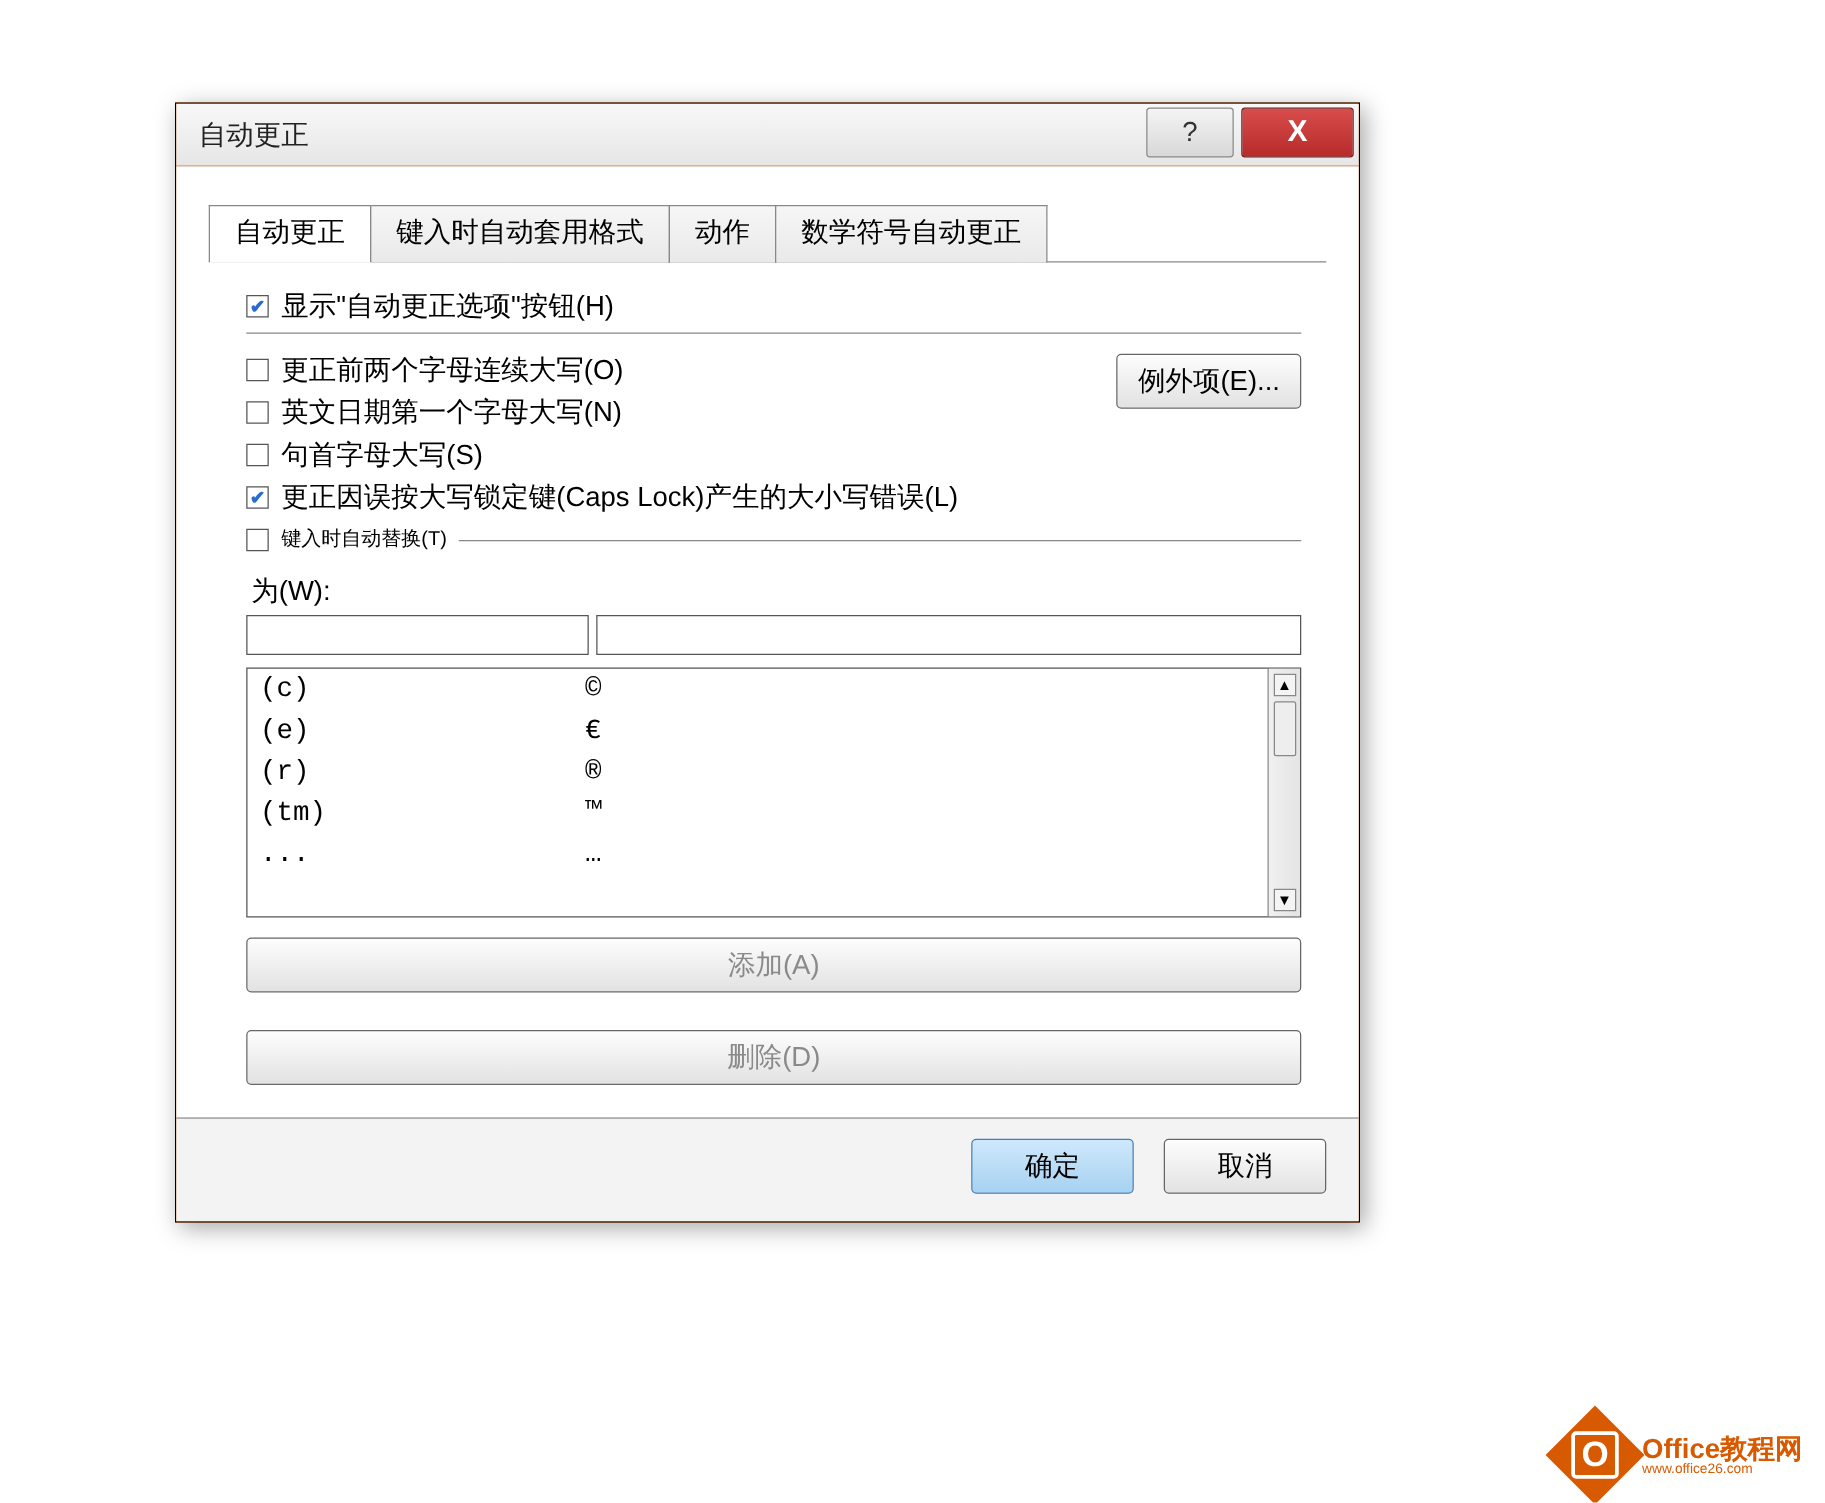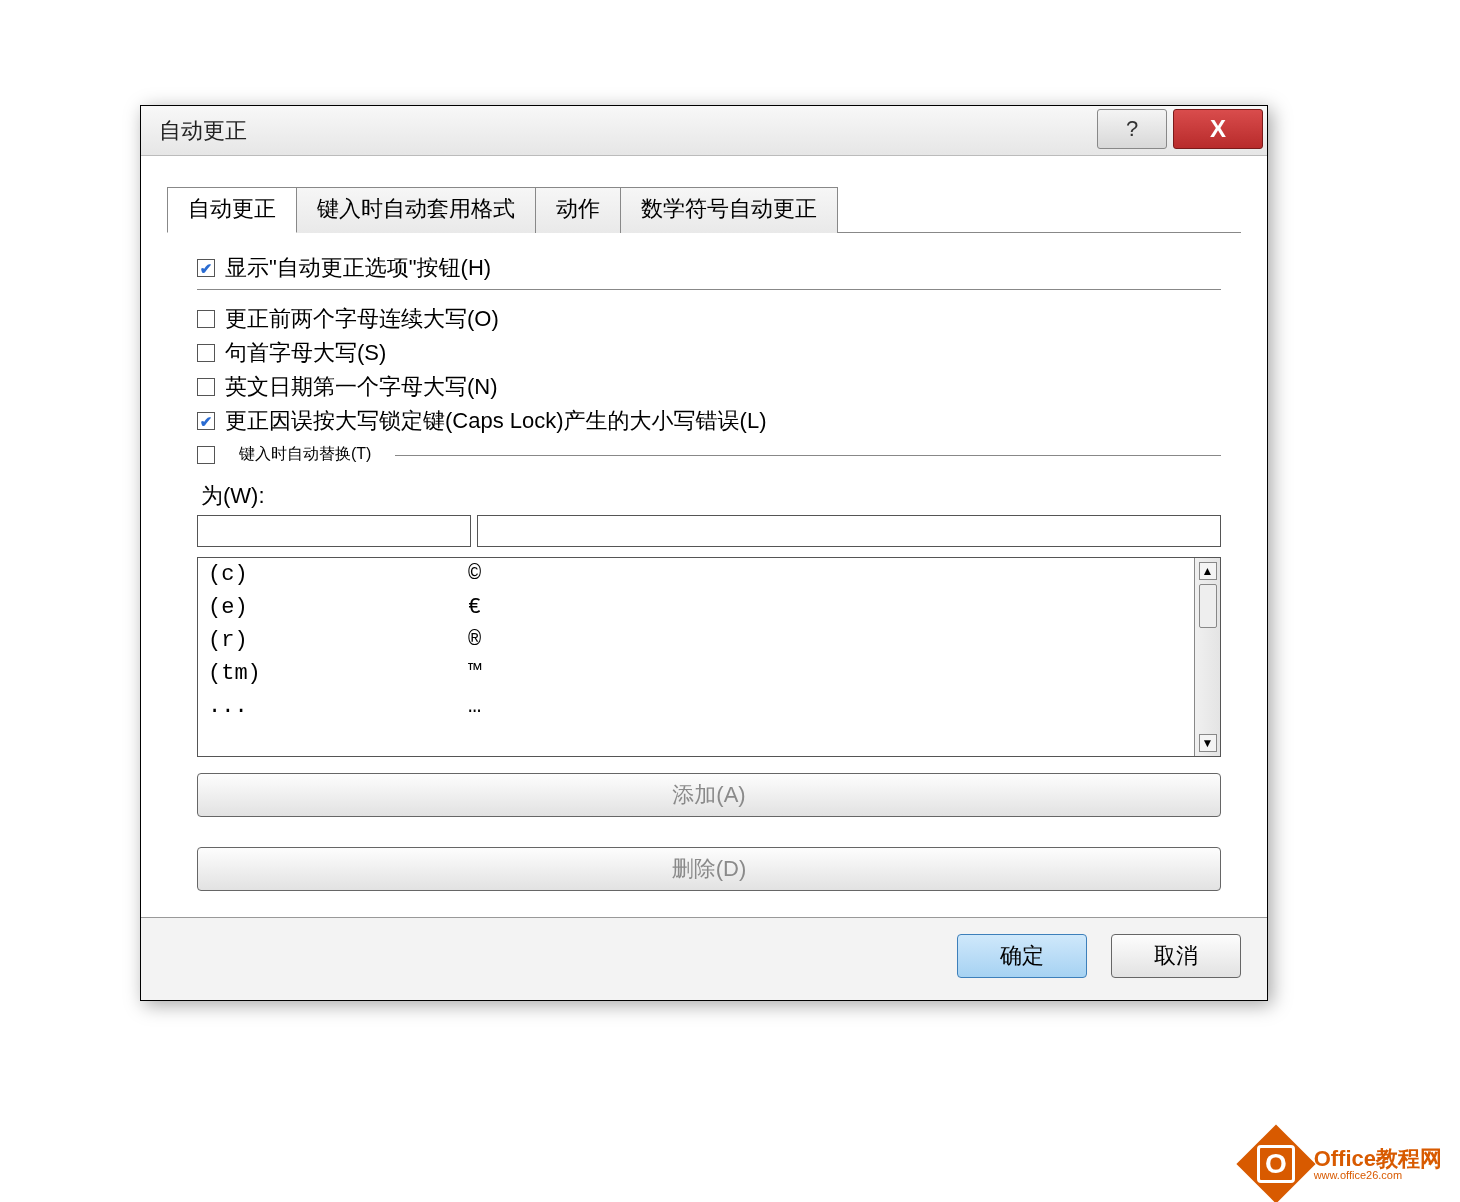--- a/index.html
+++ b/index.html
@@ -7,25 +7,24 @@
       font-family: "Microsoft YaHei", SimSun, Arial, sans-serif;
       background: #fff;
       width: 1460px;
       height: 1202px;
       position: relative;
     }
     .dialog {
       position: absolute;
       left: 140px;
       top: 82px;
-      width: 1128px;
+      width: 948px;
       background: #f97316;
       border: 1px solid #000;
       box-shadow: 4px 4px 18px rgba(0,0,0,0.35);
-      margin-top: 23px;
     }
     .titlebar {
       height: 50px;
       background: linear-gradient(#f8f8f8, #e6e6e6);
       border-bottom: 1px solid #bbb;
       display: flex;
       align-items: center;
       padding-left: 18px;
       position: relative;
     }
@@ -114,21 +113,21 @@
       cursor: pointer;
       min-width: 130px;
       text-align: center;
     }
     .btn.disabled { color: #8a8a8a; }
     .btn.primary {
       background: linear-gradient(#cfe8fb,#a6d2f2);
       border-color: #3d7fba;
     }
     .groupline {
-      display:flex; align-items:center; gap:24px;
+      display:flex; align-items:center; gap:10px;
       margin-top: 4px;
     }
     .groupline .rule {
       flex:1; border-top:1px solid #888; height:0; margin-top:2px;
     }
     .field-labels {
       display:flex; gap: 0;
       margin-top: 16px; font-size: 22px;
     }
     .field-labels .col1 { width: 280px; padding-left: 4px;}
@@ -235,30 +234,33 @@
       <div class="hr"></div>
 
       <div class="toprow">
         <div style="flex:1">
           <div class="chk-row">
             <span class="chk"></span>
             <span>更正前两个字母连续大写(O)</span>
           </div>
           <div class="chk-row">
             <span class="chk"></span>
-            <span>句首字母大写(S)</span>
+            <span>英文日期第一个字母大写(N)</span>
           </div>
           <div class="chk-row">
             <span class="chk"></span>
-            <span>英文日期第一个字母大写(N)</span>
+            <span>句首字母大写(S)</span>
           </div>
           <div class="chk-row">
             <span class="chk checked">✔</span>
             <span>更正因误按大写锁定键(Caps Lock)产生的大小写错误(L)</span>
           </div>
+        </div>
+        <div style="padding-top:6px">
+          <div class="btn">例外项(E)...</div>
         </div>
       </div>
 
       <div class="groupline">
         <span class="chk"></span>
         <span>键入时自动替换(T)</span>
         <span class="rule"></span>
       </div>
 
       <div class="field-labels">

